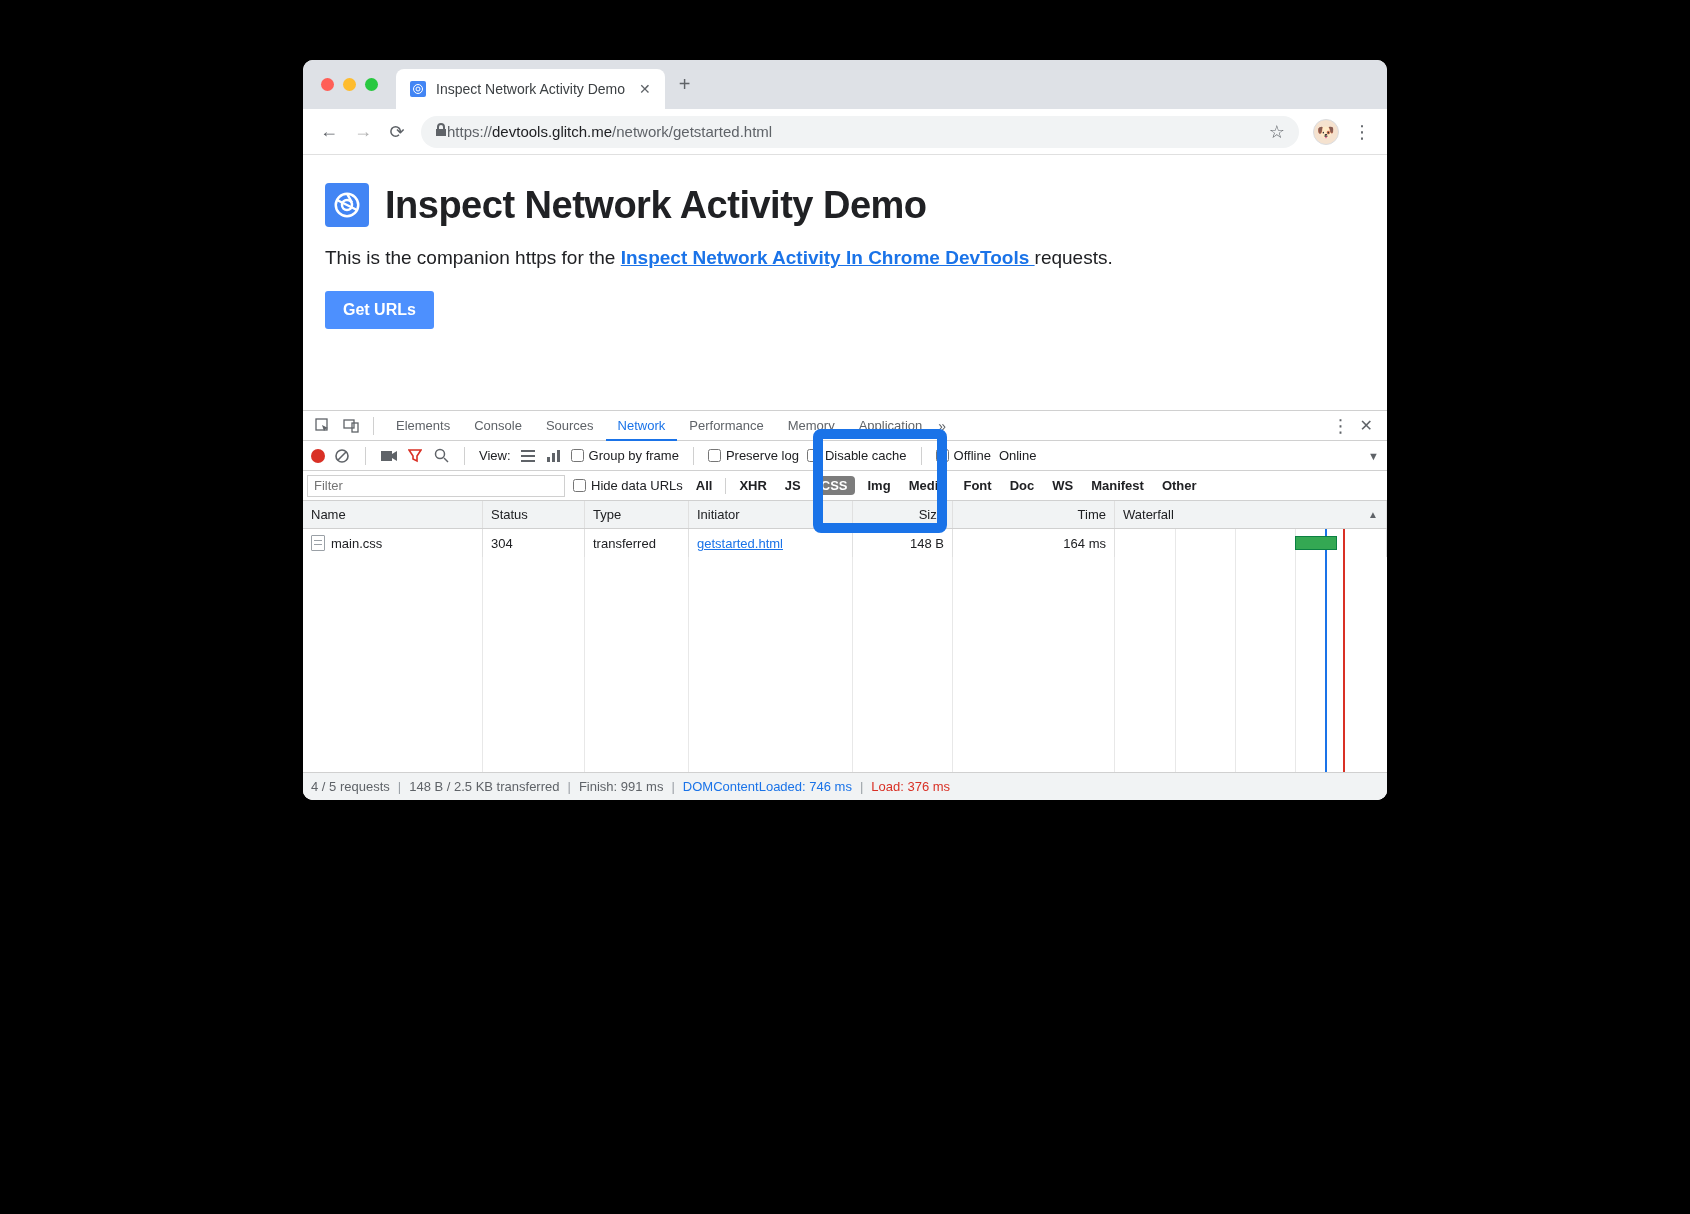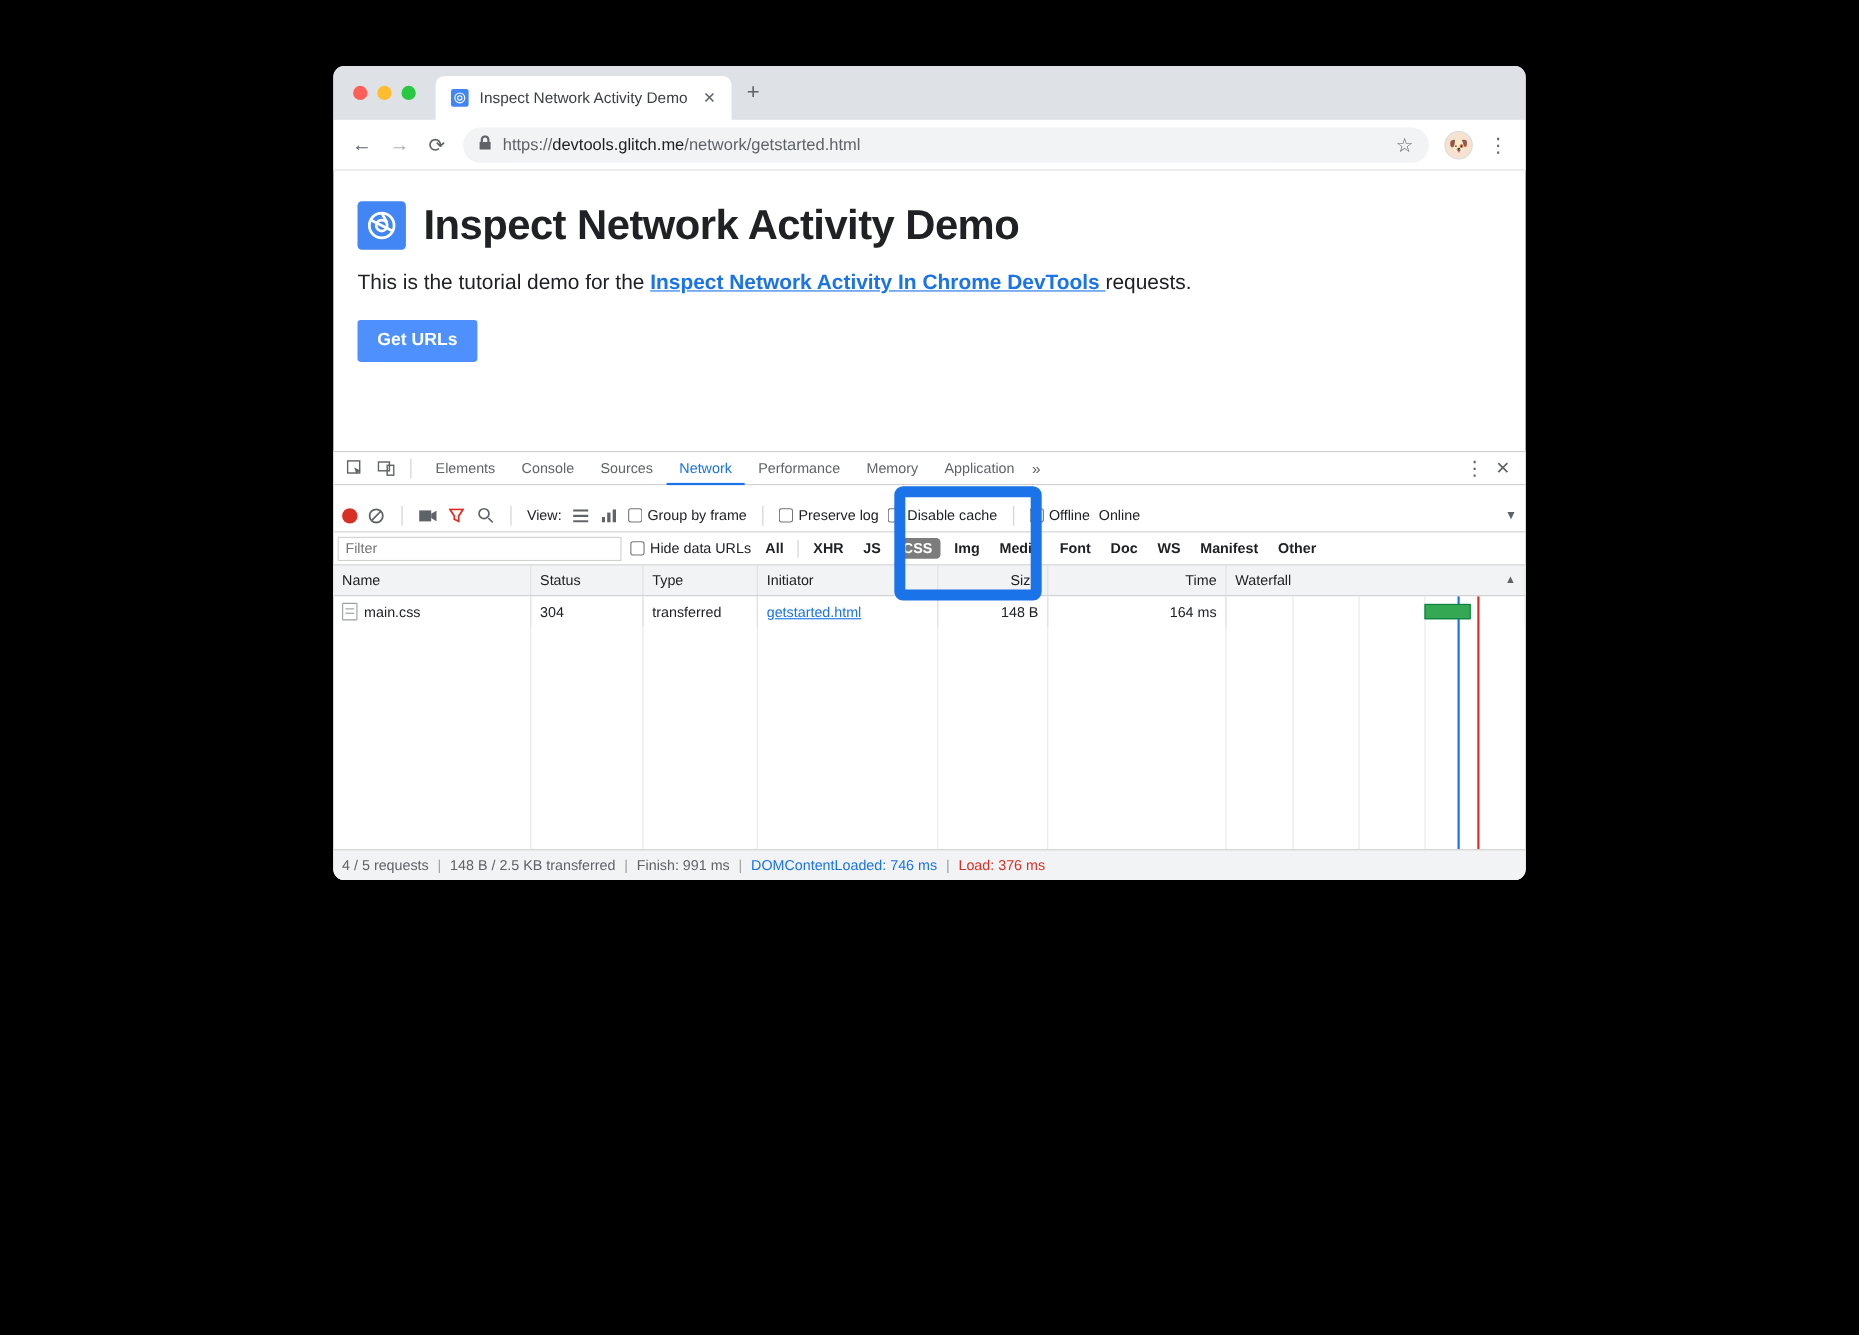--- a/index.html
+++ b/index.html
@@ -66,21 +66,21 @@
   }
   .navbtn { color: #5f6368; font-size: 18px; width: 20px; text-align: center; cursor: pointer; }
   .omnibox {
     flex: 1;
     height: 32px;
     background: #f1f3f4;
     border-radius: 16px;
     display: flex;
     align-items: center;
     padding: 0 14px;
-    gap: 10px;
+    gap: 0;
   }
   .lock { color: #5f6368; font-size: 13px; }
   .url { font-size: 15px; color: #5f6368; white-space: nowrap; overflow: hidden; }
   .url .dark { color: #202124; }
   .star { color: #5f6368; font-size: 18px; cursor: pointer; }
   .avatar {
     width: 26px; height: 26px; border-radius: 50%;
     background: #f5e2cf; border: 1px solid #dadce0;
     display: flex; align-items: center; justify-content: center; font-size: 14px;
   }
@@ -142,21 +142,20 @@
   .dt-chev { font-size: 14px; color: #5f6368; cursor: pointer;}
   
   .nt-toolbar {
     height: 30px;
     display: flex;
     align-items: center;
     border-bottom: 1px solid #d0d0d0;
     padding: 0 8px;
     gap: 8px;
     position: relative;
-    margin-top: 13px;
   }
   .record-dot { width: 14px; height: 14px; border-radius: 50%; background: #d93025; cursor: pointer;}
   .icn { width: 18px; height: 18px; color: #5f6368; display: flex; align-items:center; justify-content:center; cursor: pointer;}
   .icn.red { color: #d93025; }
   .nt-label { color: #202124; }
   .nt-check { display: flex; align-items: center; gap: 5px; color: #202124; }
   .nt-check input { width: 13px; height: 13px; cursor: pointer; }
   .nt-tri { color: #5f6368; font-size: 11px; margin-left: auto; cursor: pointer;}
   
   .filter-row {
@@ -292,21 +291,21 @@
       <div class="page-icon">
         <svg viewBox="0 0 24 24">
             <circle cx="12" cy="12" r="9" fill="none" stroke="#fff" stroke-width="2"></circle>
             <circle cx="12" cy="12" r="4" fill="none" stroke="#fff" stroke-width="2"></circle>
             <path d="M12 3l4 7M4 8l8 4M20 16l-8-4" stroke="#fff" stroke-width="2"></path>
           </svg>
       </div>
       <h1 class="page-title">Inspect Network Activity Demo</h1>
     </div>
     <p class="page-body">
-      <span>This is the tutorial demo for the </span><a href="#">Inspect Network Activity In Chrome DevTools </a><span>requests.</span>
+      <span>This is the companion https for the </span><a href="#">Inspect Network Activity In Chrome DevTools </a><span>requests.</span>
     </p>
     <button class="getdata">Get URLs</button>
   </div>
 
   <div class="devtools">
 
     <div class="dt-tabs">
       <div class="dt-iconbtn">
         <svg width="16" height="16" viewBox="0 0 16 16">
             <rect x="1" y="1" width="11" height="11" fill="none" stroke="#5f6368" stroke-width="1.3"></rect>

